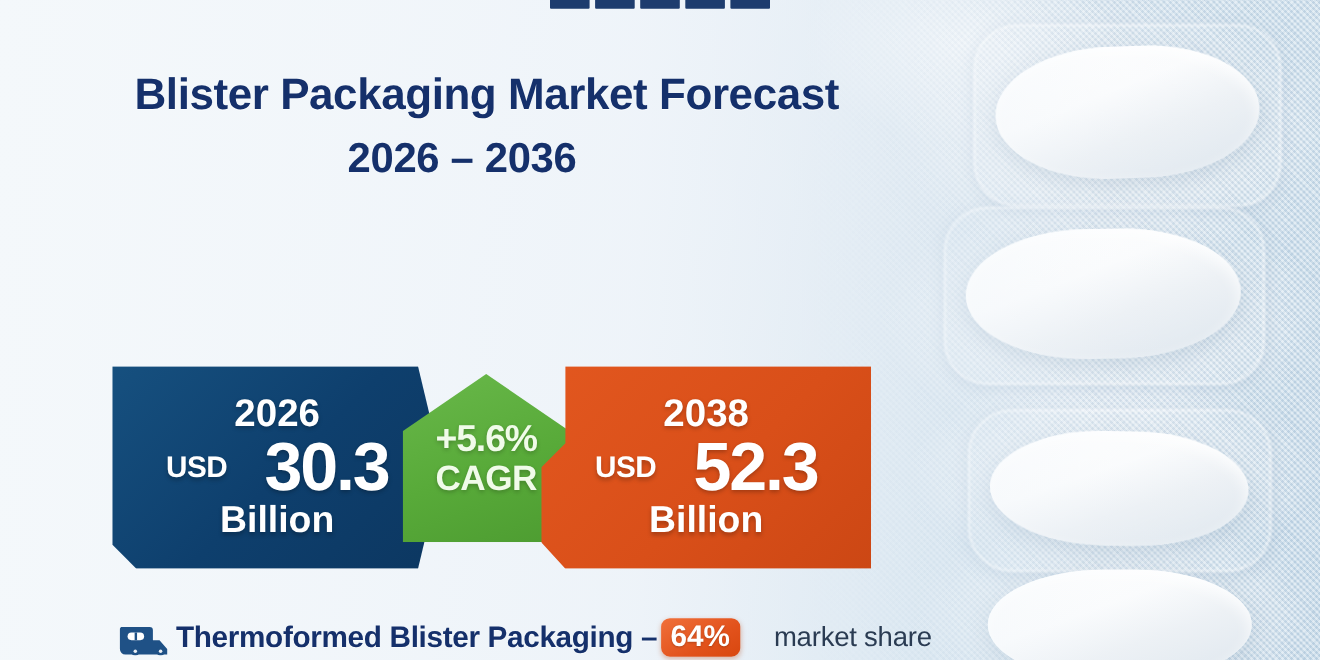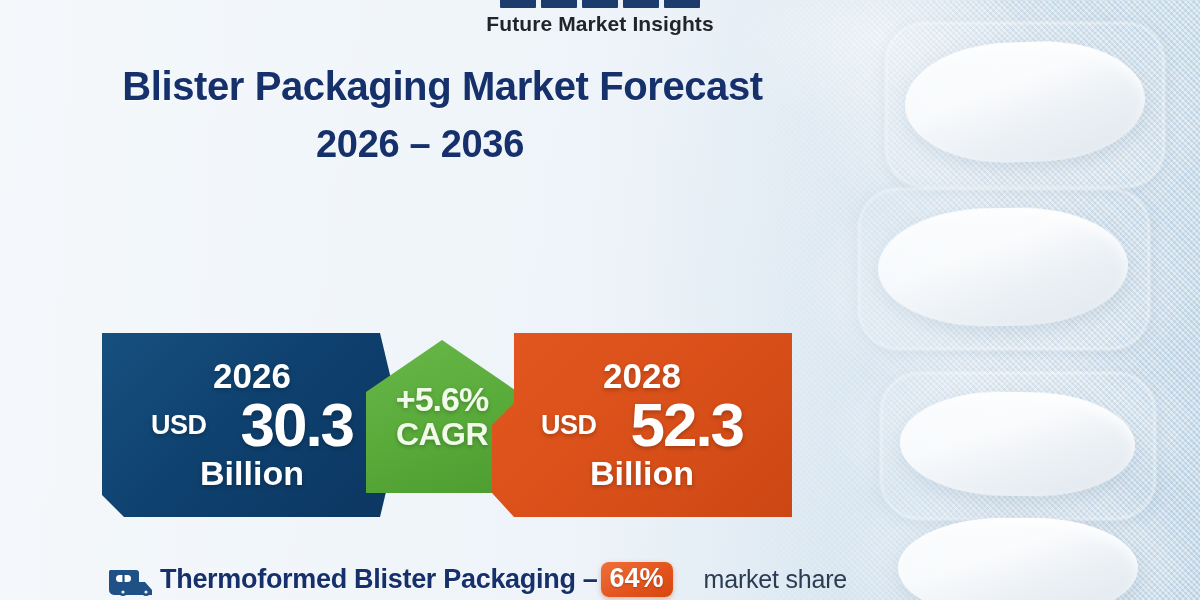--- a/index.html
+++ b/index.html
@@ -195,21 +195,20 @@
   <div class="bg-haze"></div>
 
   <div class="logo-wrap">
     <div class="logo-bars">
       <span></span>
         <span></span>
         <span></span>
         <span></span>
         <span></span>
     </div>
-    <div class="logo-text">Future Market Insights</div>
   </div>
 
   <div class="headline">
     <div class="line1">Blister Packaging Market Forecast</div>
     <div class="line2">2026 – 2036</div>
   </div>
 
 
   <div class="banner">
 
@@ -221,21 +220,21 @@
       </div>
       <div class="unit">Billion</div>
     </div>
 
     <div class="panel-center">
       <div class="cagr-val">+5.6%</div>
       <div class="cagr-lbl">CAGR</div>
     </div>
 
     <div class="panel panel-right">
-      <div class="year">2028</div>
+      <div class="year">2038</div>
       <div class="value-row">
         <span class="usd">USD</span>
         <span class="num">52.3</span>
       </div>
       <div class="unit">Billion</div>
     </div>
 
   </div>
 
   <div class="footer-row">

